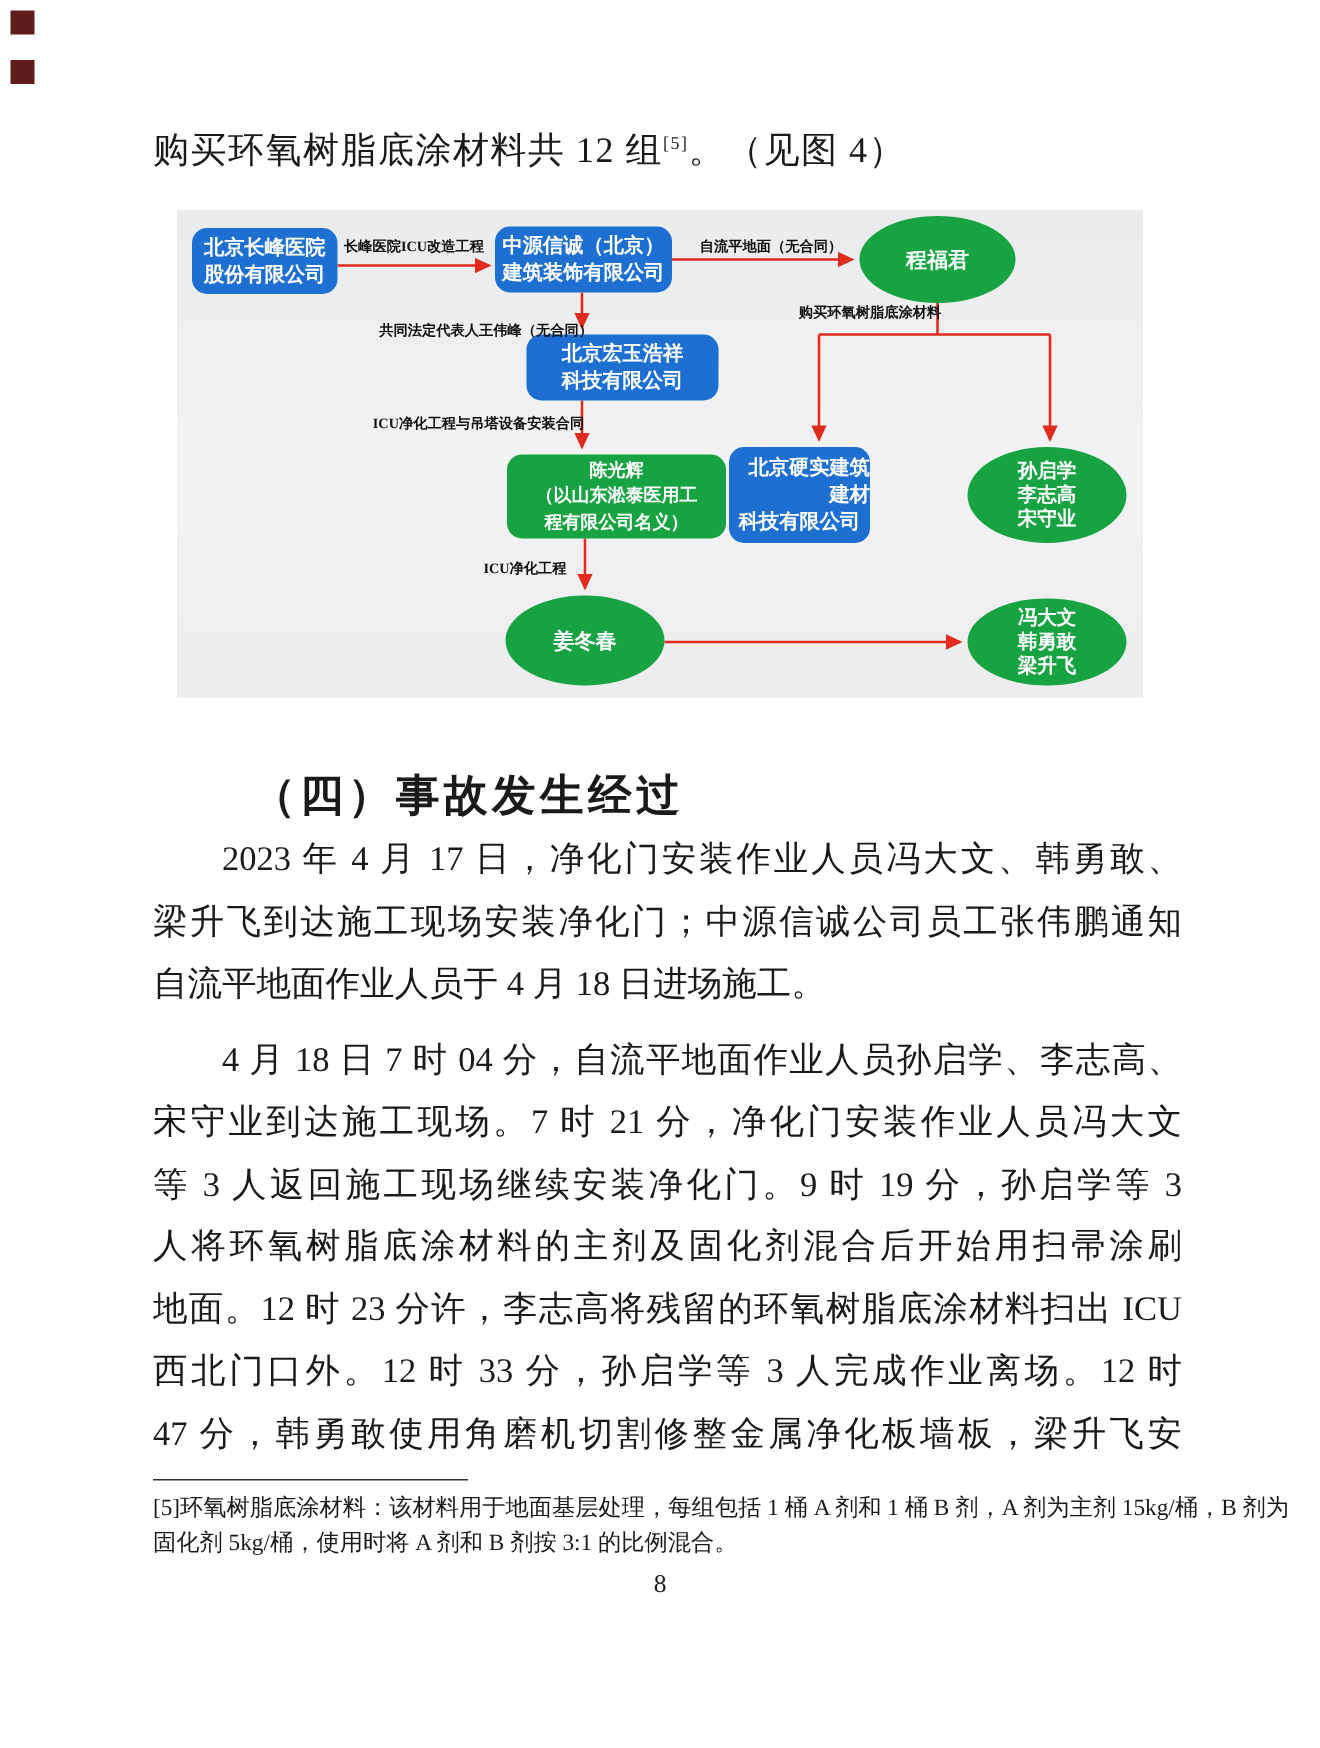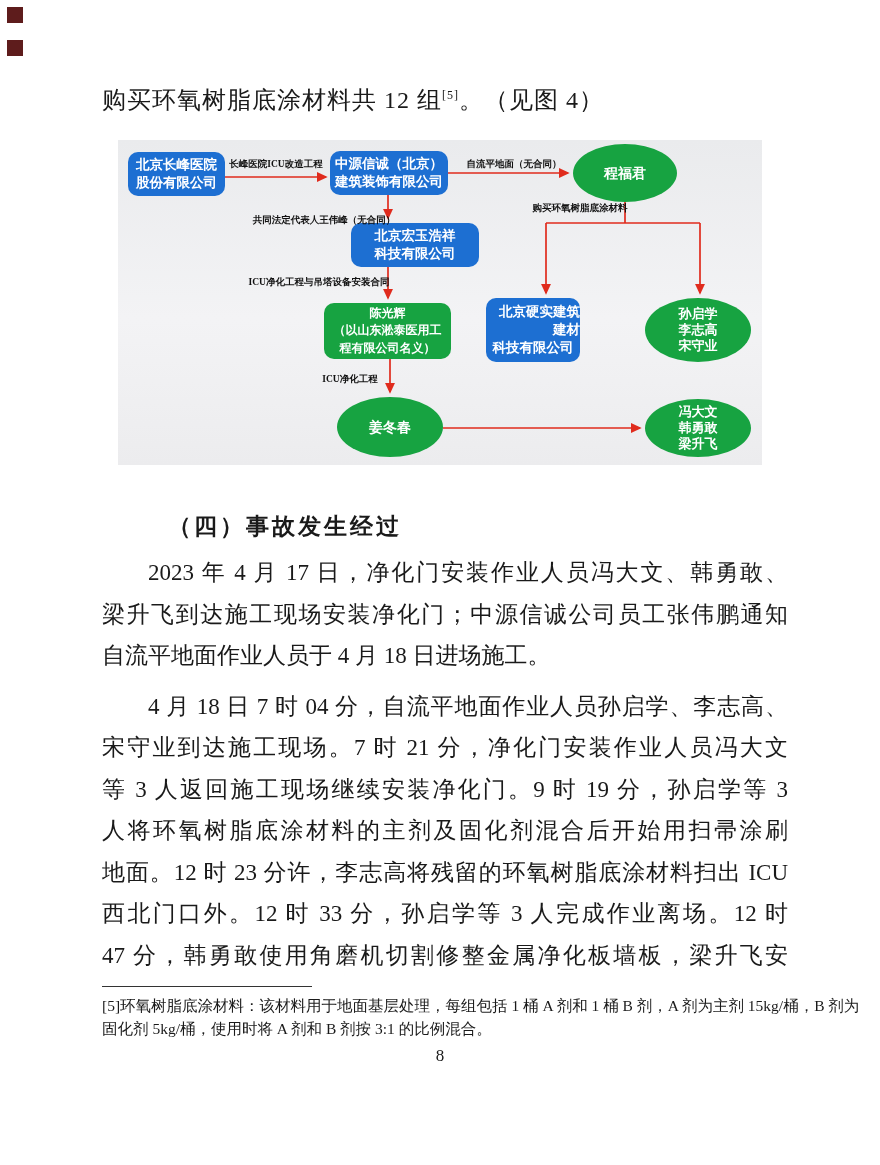--- a/index.html
+++ b/index.html
@@ -26,21 +26,21 @@
         font-weight:700;display:flex;flex-direction:column;align-items:center;justify-content:center;
         text-align:center;line-height:1.35;}
   .rect{border-radius:10px;background:var(--node-blue);text-align:right;}
   .grect{border-radius:10px;background:var(--node-green);}
   .ellipse{border-radius:50%;background:var(--node-green);}
 
   .n-changfeng{left:10px;top:12px;width:97px;height:44px;font-size:13.5px;}
   .n-zhongyuan{left:212px;top:11px;width:118px;height:44px;font-size:13.5px;}
   .n-chengfujun{left:455px;top:4px;width:104px;height:58px;font-size:14px;}
   .n-hongyu{left:206px;top:83px;width:128px;height:44px;font-size:13.5px;margin-left:27px;}
-  .n-chen{left:206px;top:163px;width:127px;height:56px;font-size:12px;line-height:1.45;}
+  .n-chen{left:220px;top:163px;width:146px;height:56px;font-size:12px;line-height:1.45;}
   .n-yingshi{left:368px;top:158px;width:94px;height:64px;font-size:13.5px;}
   .n-sun{left:527px;top:158px;width:106px;height:64px;font-size:13px;line-height:1.25;}
   .n-jiang{left:219px;top:257px;width:106px;height:60px;font-size:14px;}
   .n-feng{left:527px;top:259px;width:106px;height:58px;font-size:13px;line-height:1.25;}
 
   .edges{position:absolute;left:0;top:0;width:644px;height:325px;}
   .edges line,.edges polyline{stroke:var(--arrow-red);stroke-width:1.7;fill:none;}
   .edges .head{fill:var(--arrow-red);}
 
   .elabel{position:absolute;transform:translateX(-50%);white-space:nowrap;
@@ -48,21 +48,21 @@
   .l1{left:158px;top:18px;}
   .l2{left:396px;top:18px;}
   .l3{left:206px;top:62px;margin-top:12px;}
   .l4{left:462px;top:62px;}
   .l5{left:201px;top:136px;}
   .l6{left:232px;top:233px;}
 
   
   .caption{position:absolute;left:0;top:472px;width:880px;text-align:center;
            font-size:20px;font-weight:700;letter-spacing:1px;}
-  .heading{position:absolute;left:168px;top:511px;font-size:23px;font-weight:700;letter-spacing:3px;}
+  .heading{position:absolute;left:168px;top:511px;font-size:29px;font-weight:700;letter-spacing:3px;}
 
   .bodytext{position:absolute;left:102px;top:552px;width:686px;font-size:23px;}
   .bodyline{height:41.5px;line-height:41.5px;text-align:justify;text-align-last:justify;}
   .para{margin:0;}
   .para.p2{margin-top:9px;}
   .para > .bodyline:first-child{text-indent:2em;}
   .para.short-last > .bodyline:last-child{text-align-last:left;}
 
   .foot-sep{position:absolute;left:102px;top:986px;width:210px;height:0;border-top:1.6px solid #333;}
   .footnote{position:absolute;left:102px;top:995px;width:694px;font-size:15.5px;}

